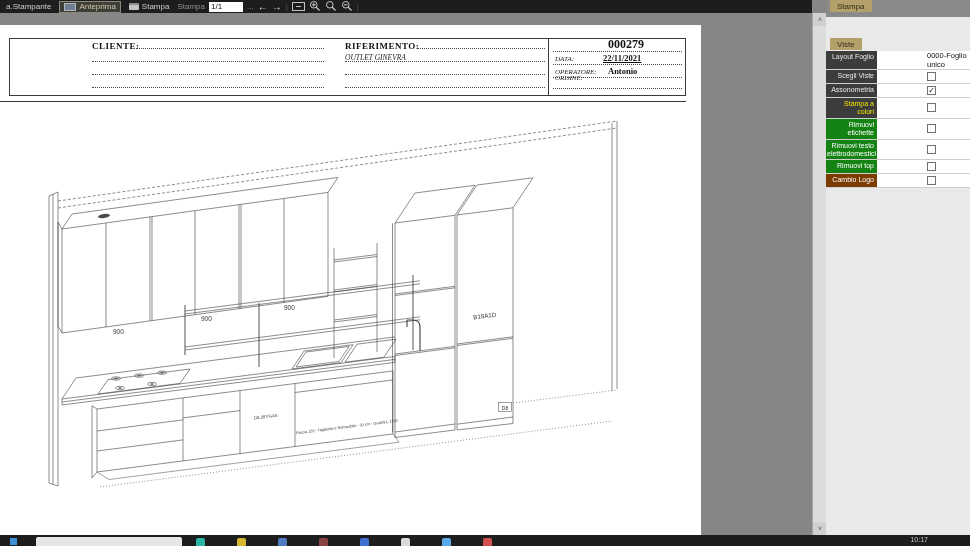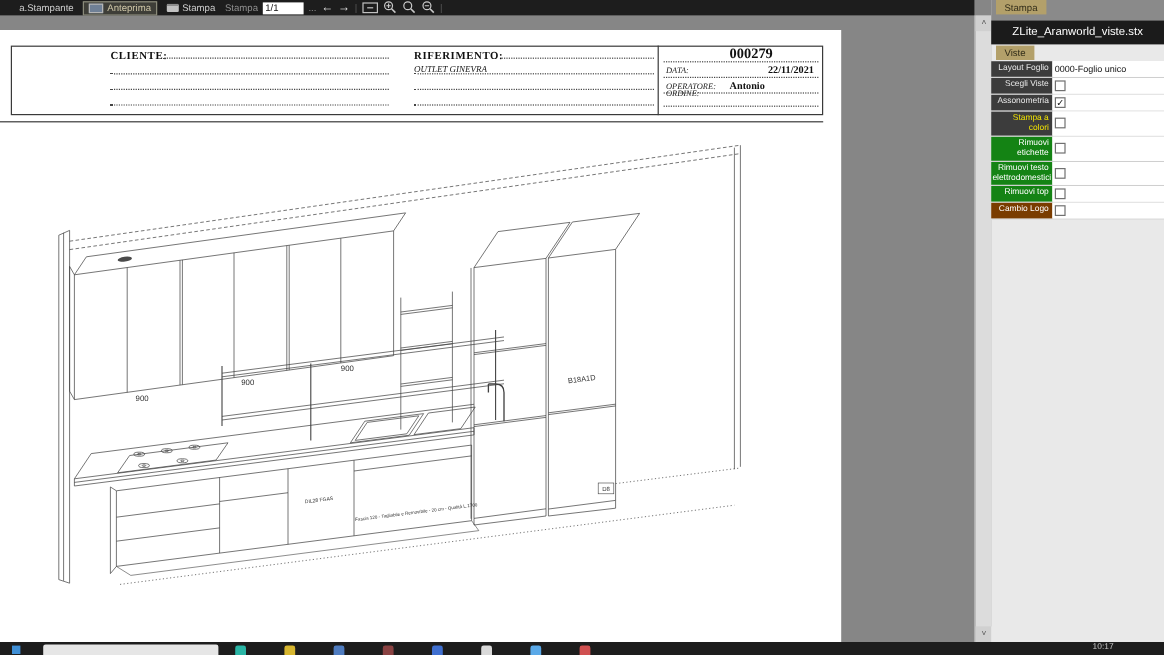--- a/index.html
+++ b/index.html
@@ -3,21 +3,21 @@
 <meta charset="utf-8">
 <style>
   * { margin:0; padding:0; box-sizing:border-box; }
   html,body { width:970px; height:546px; overflow:hidden; background:#868686;
               font-family:"Liberation Sans", sans-serif; }
   #stage { position:relative; width:970px; height:546px; }
 
   
   #toolbar { position:absolute; left:0; top:0; width:812px; height:13px;
              background:#1d1d1d; display:flex; align-items:center; gap:4px;
-             font-size:8px; color:#cfcfcf; padding-left:12px; white-space:nowrap; }
+             font-size:8px; color:#cfcfcf; padding-left:2px; white-space:nowrap; }
   .tbtn { display:inline-flex; align-items:center; gap:3px; padding:0 4px; height:12px; cursor:default; }
   .tbtn.sel { background:#3e3e38; border:1px solid #8a8a7a; color:#cfc7a8;text-align:center; }
   .tlabel { color:#8f8f8f; }
   .icon-img { width:12px; height:8px; border:1px solid #b5b5b5; background:#6f8096; display:inline-block; }
   .icon-printer { width:10px; height:7px; background:#c2c2c2; border-radius:1px; display:inline-block;
                   border-top:2px solid #8d8d8d; }
   #page-input { width:34px; height:10px; font-size:8px; border:none; background:#fff; color:#111; padding:0 2px; }
   .arrow { font-size:10px; color:#ececec; font-weight:bold; line-height:12px; }
   .sep { color:#585858; }
   .fit-icon { width:13px; height:9px; border:1px solid #c2c2c2; display:inline-block; position:relative; }
@@ -52,21 +52,21 @@
                  overflow:hidden; white-space:nowrap; }
   #tab-dati { left:4px; top:38px; }
   #panel-rows { position:absolute; left:0; top:51px; width:144px; }
   .prop-row { display:flex; border-bottom:1px solid #cfcfcf; background:#fff; min-height:14px; }
   .prop-label { width:51px; font-size:7px; text-align:right; padding:2px 3px 1px 1px; line-height:1.2; }
   .style-dark   { background:#3c3c3c; color:#e8e8e8; }
   .style-yellow { background:#3c3c3c; color:#f2e400; }
   .style-green  { background:#148314; color:#ffffff; }
   .style-orange { background:#7a3c00; color:#ffffff; }
   .prop-value { flex:1; background:#fff; display:flex; align-items:center; padding-left:2px;
-                font-size:7.5px; color:#111; }
+                font-size:7.5px; color:#111;margin-left:48px; }
   .checkbox { width:9px; height:9px; border:1px solid #707070; background:#fff;
               font-size:8px; line-height:8px; text-align:center; color:#111; cursor:default; }
 
   
   #taskbar { position:absolute; left:0; top:535px; width:970px; height:11px; background:#1d1d1d; }
   #search-box { position:absolute; left:36px; top:2px; width:146px; height:9px; background:#e6e6e6;
                 border-radius:2px 2px 0 0; }
   #start-glyph { position:absolute; left:10px; top:3px; width:7px; height:7px; background:#3f8fd6; }
   #taskbar-icons { position:absolute; left:196px; top:3px; display:flex; gap:32px; }
   .tb-icon { width:9px; height:8px; border-radius:2px 2px 0 0; display:inline-block; }
@@ -140,21 +140,21 @@
     <div class="dotline" style="left:418px; top:23px; width:127px;"></div>
     <div class="doc-sublabel serif" style="left:345px; top:28px; font-size:7.5px;">OUTLET GINEVRA</div>
     <div class="dotline" style="left:345px; top:36px; width:200px;"></div>
     <div class="dotline" style="left:345px; top:49px; width:200px;"></div>
     <div class="dotline" style="left:345px; top:62px; width:200px;"></div>
 
     <div class="doc-sublabel serif" style="left:555px; top:17px;margin-top:32px;">ORDINE:</div>
     <div class="doc-value serif" style="left:608px; top:12px; font-size:12px;">000279</div>
     <div class="dotline" style="left:553px; top:26px; width:129px;"></div>
     <div class="doc-sublabel serif" style="left:555px; top:30px;">DATA:</div>
-    <div class="doc-value serif" style="left:640px; top:28px; font-size:8.5px;">22/11/2021</div>
+    <div class="doc-value serif" style="left:603px; top:28px; font-size:8.5px;text-decoration:underline;">22/11/2021</div>
     <div class="dotline" style="left:553px; top:39px; width:129px;"></div>
     <div class="doc-sublabel serif" style="left:555px; top:43px;">OPERATORE:</div>
     <div class="doc-value serif" style="left:608px; top:41px; font-size:8.5px;">Antonio</div>
     <div class="dotline" style="left:553px; top:52px; width:129px;"></div>
     <div class="dotline" style="left:553px; top:63px; width:129px;"></div>
 
     <svg width="701" height="510" viewBox="0 25 701 510" style="position:absolute; left:0; top:0;">
       <g stroke="#404040" stroke-width="0.6" fill="none">
 
         <path d="M49,196 V483 M53,194 V484 M58,192 V486 M49,196 L58,192 M49,483 L58,486"></path>
@@ -232,21 +232,20 @@
   </div>
 
   <div id="vscroll">
     <div class="scroll-arrow" style="top:0;">˄</div>
     <div class="scroll-arrow" style="top:509px;">˅</div>
   </div>
 
   <div id="panel">
     <div id="panel-top"></div>
     <div class="tab" id="tab-stampa">Stampa</div>
-    <div id="panel-title">ZLite_Aranworld_viste.stx</div>
     <div class="tab" id="tab-dati">Viste</div>
     <div id="panel-rows">
         <div class="prop-row">
           <div class="prop-label style-dark">Layout Foglio</div>
           <div class="prop-value">
             <span>0000-Foglio unico</span>
           </div>
         </div>
         <div class="prop-row">
           <div class="prop-label style-dark">Scegli Viste</div>

